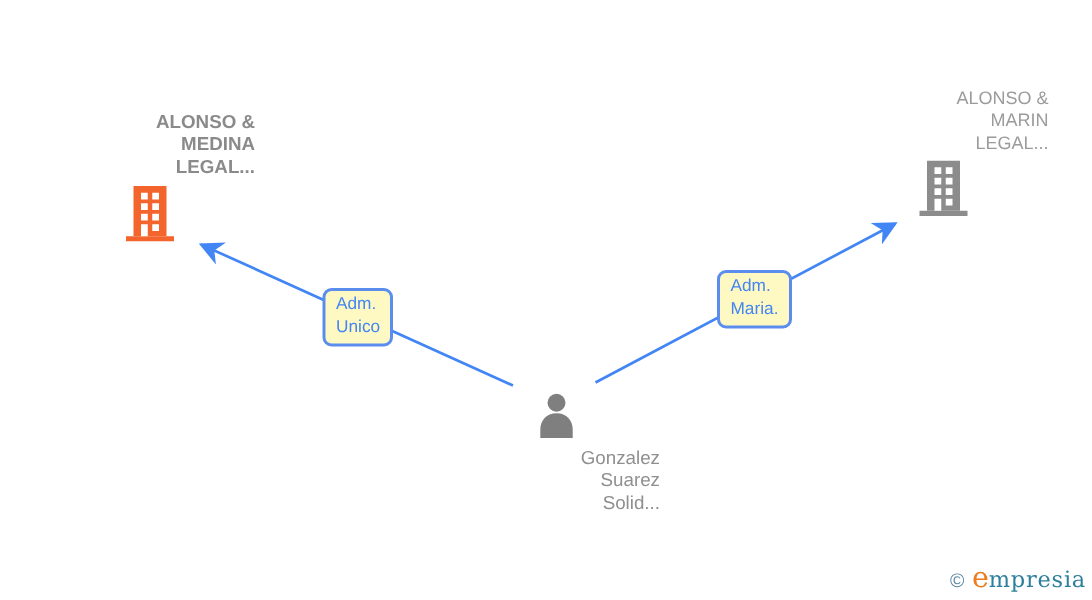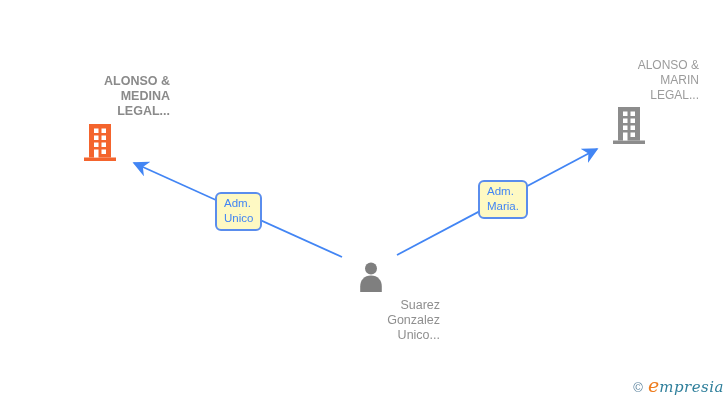--- a/index.html
+++ b/index.html
@@ -26,21 +26,21 @@
     color:#4285f4; text-align:left; white-space:nowrap;
   }
   .edge-label-left  { left:215px; top:192px; }
   .edge-label-right { left:478px; top:180px; }
 
   .watermark {
     position:absolute; right:4px; bottom:4px; z-index:4;
     display:flex; align-items:baseline; cursor:pointer;
   }
   .wm-copy { color:#5e86a0; font-size:13px; margin-right:5px; }
-  .wm-brand { font-family:"DejaVu Serif", serif; font-style:italic; }
+  .wm-brand { font-family:"DejaVu Serif", serif; }
   .wm-e    { color:#ee7c1e; font-size:19px; }
   .wm-rest { color:#2e7f9b; font-size:15px; letter-spacing:0.5px; }
 </style>
 </head>
 <body>
 
 <div class="canvas">
 
   <svg class="edges" viewBox="0 0 728 400">
     <defs>
@@ -102,23 +102,23 @@
 
   <div class="node-icon person-icon-wrap">
     <svg width="28" height="30" viewBox="0 0 28 30">
       <g fill="#7f7f7f">
         <circle cx="14" cy="6.5" r="6"></circle>
         <path d="M14,13.5 C7.2,13.5 3.2,18.2 3.2,24.5 L3.2,30 L24.8,30 L24.8,24.5 C24.8,18.2 20.8,13.5 14,13.5 Z"></path>
       </g>
     </svg>
   </div>
   <div class="node-label person-label">
+    <div>Gonzalez</div>
     <div>Suarez</div>
-    <div>Gonzalez</div>
-    <div>Unico...</div>
+    <div>Solid...</div>
   </div>
 
   <div class="edge-label edge-label-left">
     <div>Adm.</div>
     <div>Unico</div>
   </div>
   <div class="edge-label edge-label-right">
     <div>Adm.</div>
     <div>Maria.</div>
   </div>

